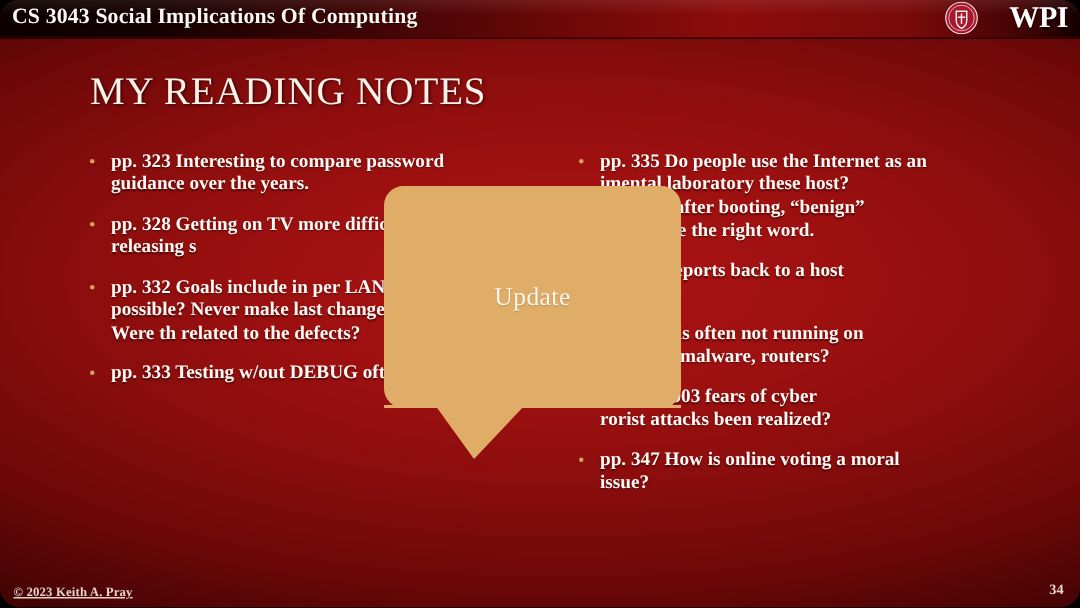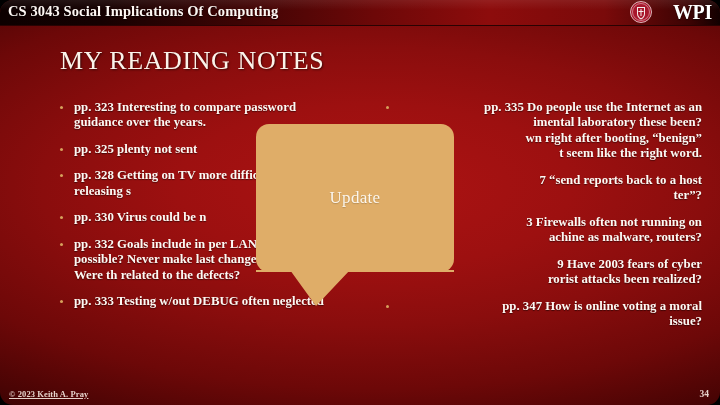--- a/index.html
+++ b/index.html
@@ -81,21 +81,21 @@
     left: 0; top: 100px;
     width: 720px;
     display: flex;
   }
   .col {
     box-sizing: border-box;
     width: 360px;
     padding-left: 56px;
     padding-right: 14px;
   }
-  .col.right { padding-left: 22px; padding-right: 18px; text-align: right; }
+  .col.right { padding-left: 22px; padding-right: 18px; }
 
   ul.bullets {
     list-style: none;
     margin: 0;
     padding: 0;
   }
   ul.bullets li {
     position: relative;
     margin: 0 0 11px 0;
     padding-left: 18px;
@@ -187,33 +187,31 @@
     <div class="wpi-word">WPI</div>
   </div>
 
   <div class="slide-title">MY READING NOTES</div>
 
   <div class="columns">
 
     <div class="col left">
       <ul class="bullets">
         <li>pp. 323 Interesting to compare password guidance over the years.</li>
-        <li>pp. 325 plenty not sent</li>
         <li>pp. 328 Getting on TV more difficult than releasing s</li>
-        <li>pp. 330 Virus could be n</li>
         <li>pp. 332 Goals include in per LAN and as many co possible? Never make last changes before release. Were th related to the defects?</li>
         <li>pp. 333 Testing w/out DEBUG often neglected</li>
       </ul>
     </div>
 
     <div class="col right">
       <ul class="bullets">
         <li>
           <span>pp. 335 Do people use the Internet as an</span><br>
-          <span>imental laboratory these been?</span><br>
+          <span>imental laboratory these host?</span><br>
           <span>wn right after booting, “benign”</span><br>
           <span>t seem like the right word.</span>
         </li>
         <li>
           <span>7 “send reports back to a host</span><br>
           <span>ter”?</span>
         </li>
         <li>
           <span>3 Firewalls often not running on</span><br>
           <span>achine as malware, routers?</span>

